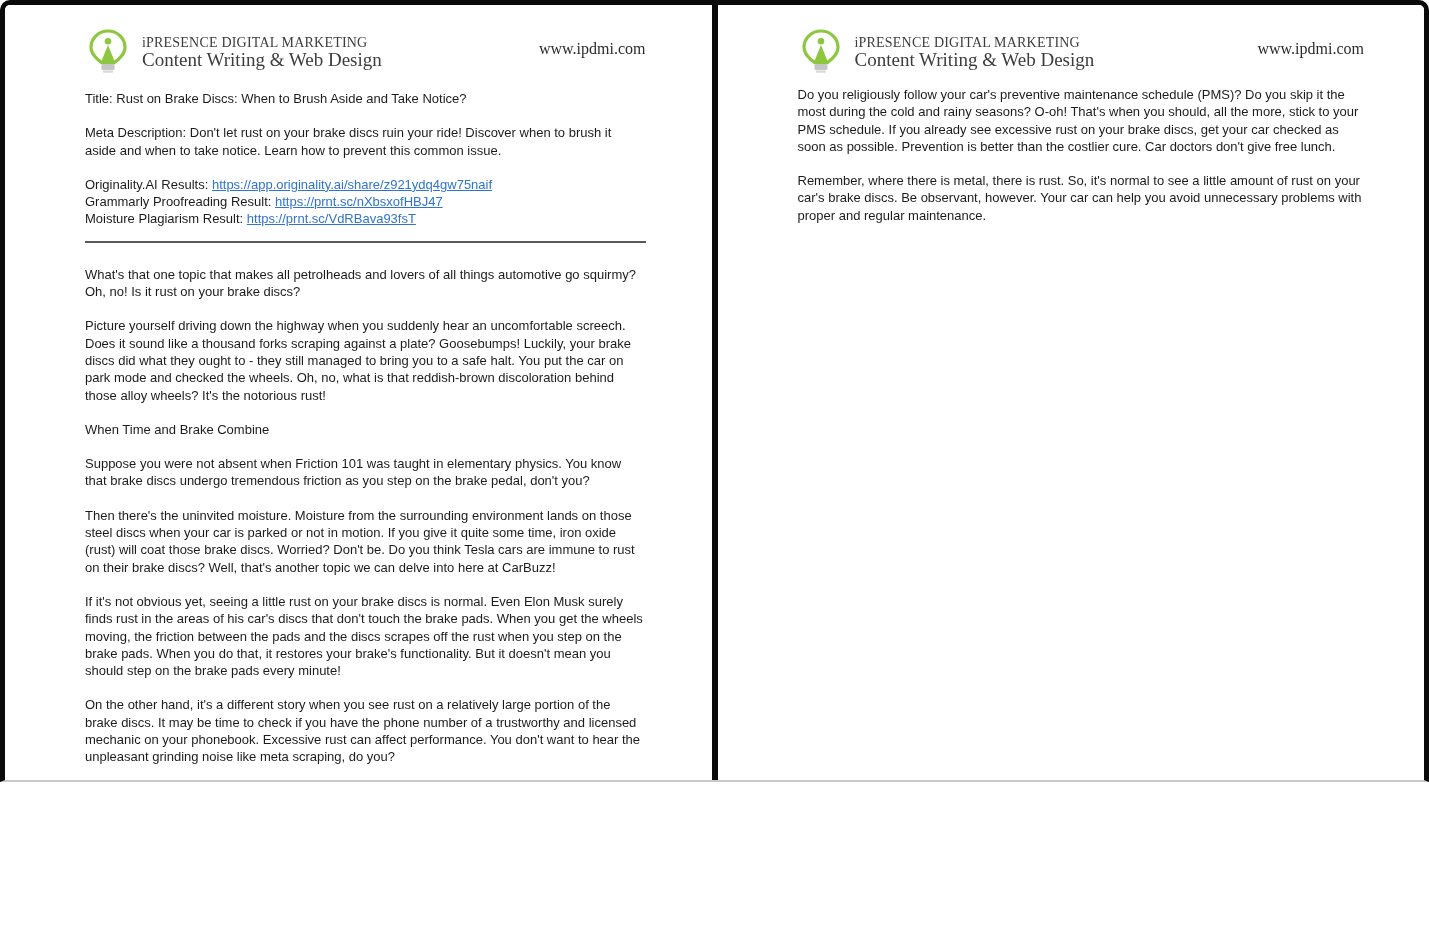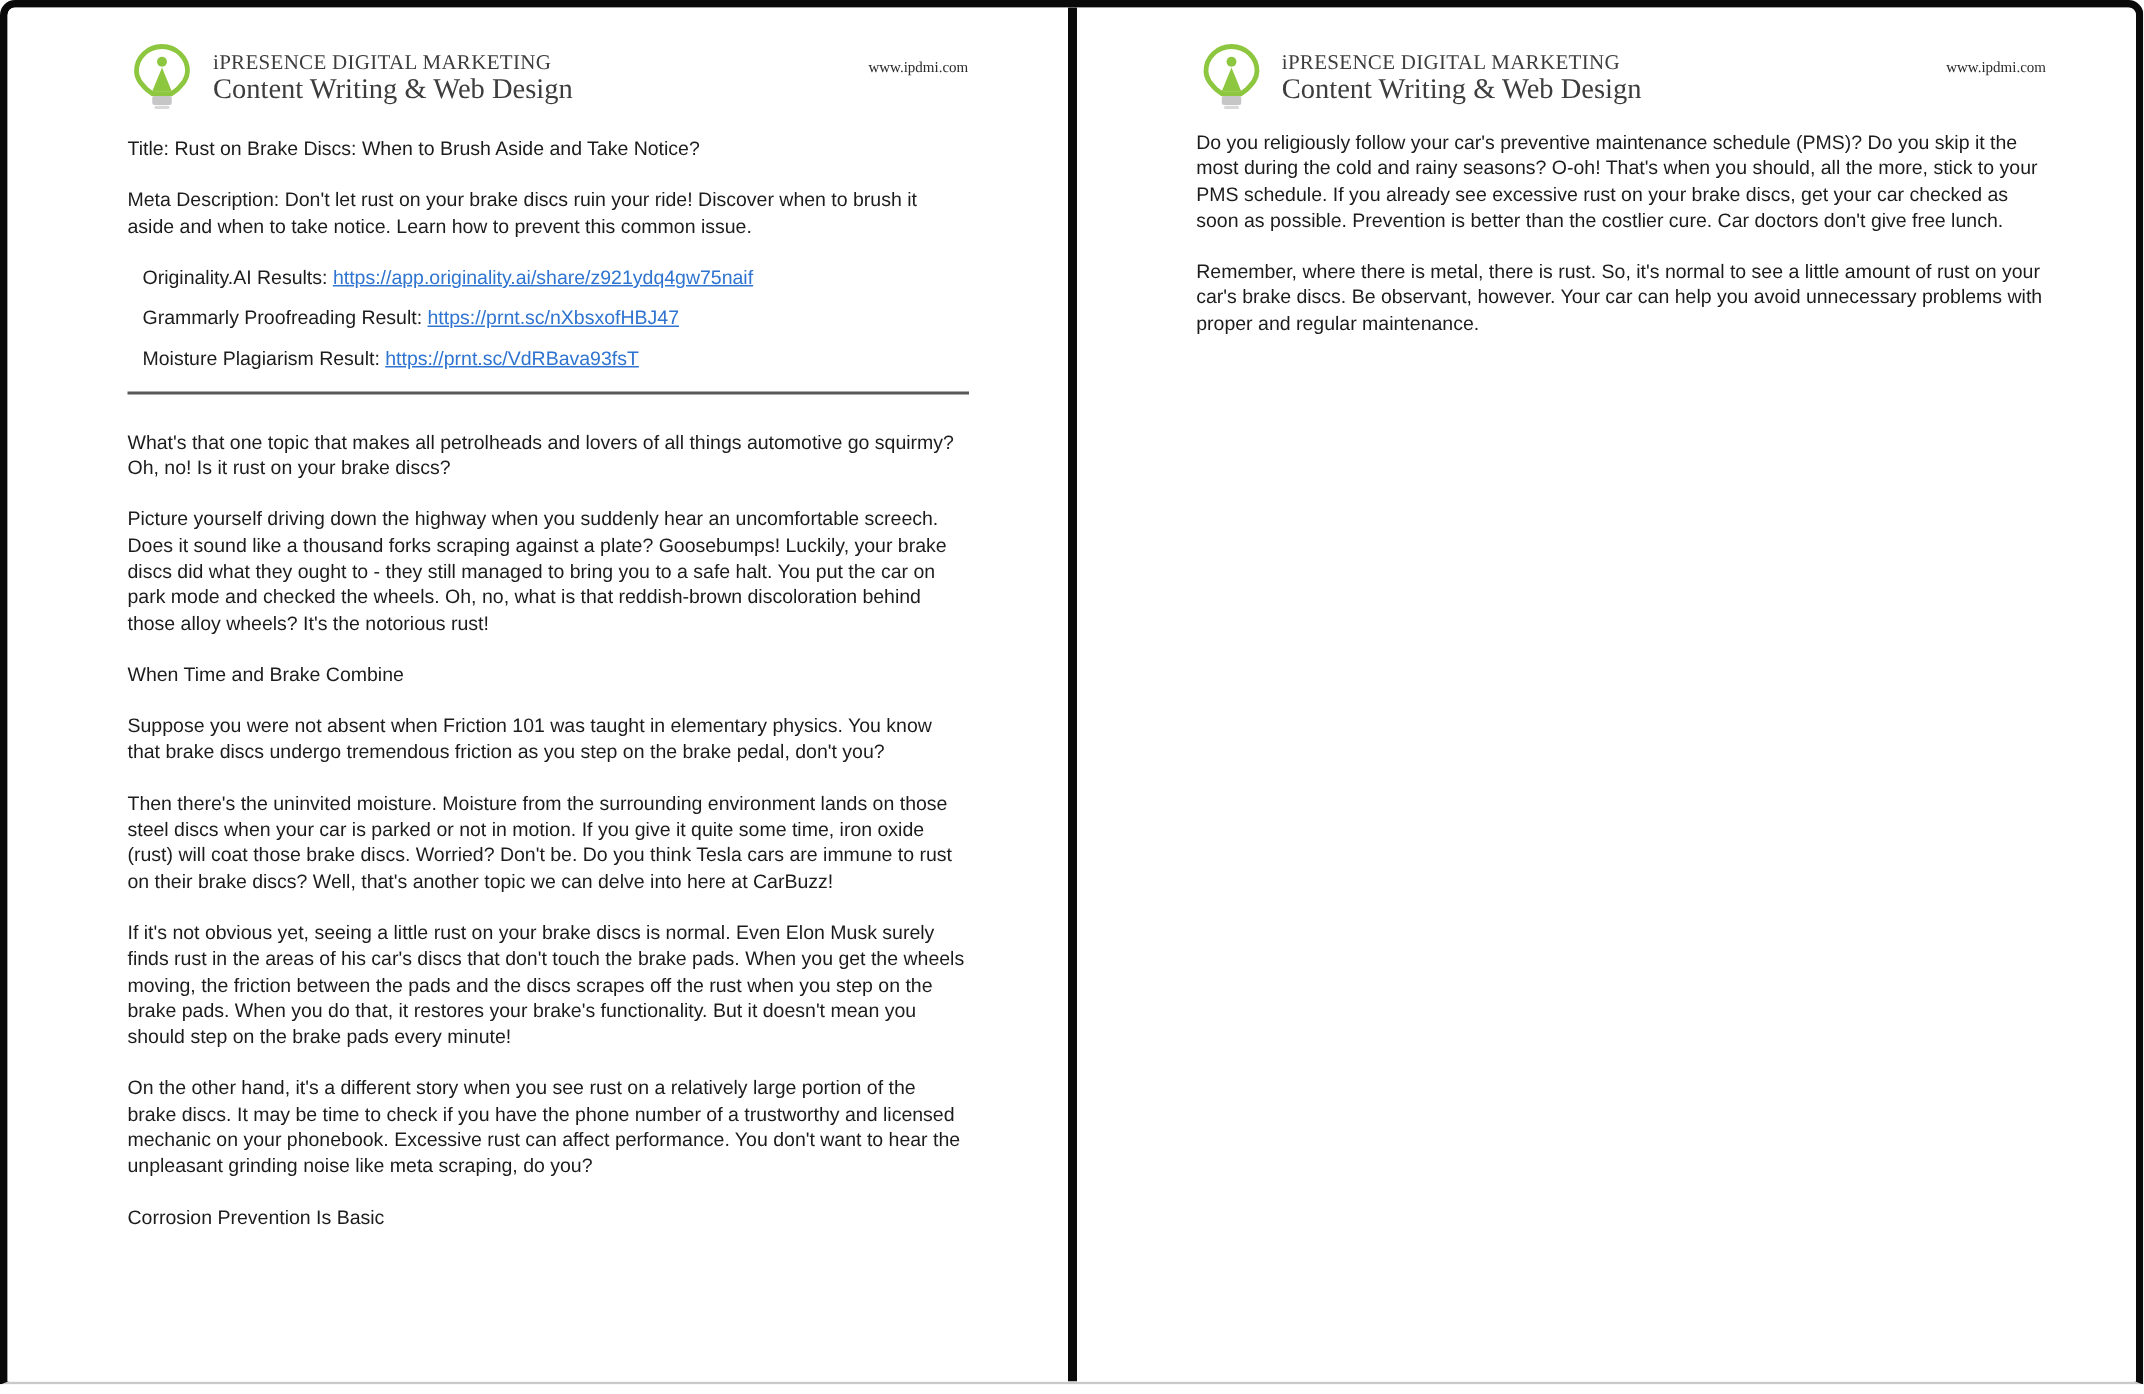--- a/index.html
+++ b/index.html
@@ -1,21 +1,21 @@
 <!DOCTYPE html>
 <html><head>
 <meta charset="utf-8">
 <style>
   * { box-sizing: border-box; }
   html, body { margin: 0; padding: 0; background: #ffffff; }
   body { font-family: "Liberation Sans", sans-serif; }
 
   .viewer {
     width: 1429px;
-    height: 923px;
+    height: 782px;
     display: flex;
     background: #ffffff;
     border-top: 5px solid #0a0a0a;
     border-left: 5px solid #0a0a0a;
     border-right: 5px solid #0a0a0a;
     border-bottom: 2px solid #c9c9c9;
     border-radius: 10px 10px 0 0;
     overflow: hidden;
   }
 
@@ -51,36 +51,36 @@
   }
   .brand-tagline {
     font-family: "Liberation Serif", serif;
     font-size: 19px;
     color: #3d3d3d;
     line-height: 17px;
     white-space: nowrap;
   }
   .website {
     font-family: "Liberation Serif", serif;
-    font-size: 10px;
+    font-size: 16px;
     color: #2b2b2b;
     padding-top: 12px;
     white-space: nowrap;
   }
 
   .content {
     padding: 16px 66px 0 80px;
     font-size: 13px;
     line-height: 17.3px;
     color: #1c1c1c;
   }
   .page.right .content { padding: 12px 56px 0 80px; }
 
   .content p { margin: 0 0 17px 0; }
-  .links-block p { margin: 10px; }
+  .links-block p { margin: 0; }
   .links-block { margin: 0 0 13px 0; }
 
   a.doc-link {
     color: #2f74d0;
     text-decoration: underline;
     cursor: pointer;
   }
 
   hr.separator {
     border: none;

